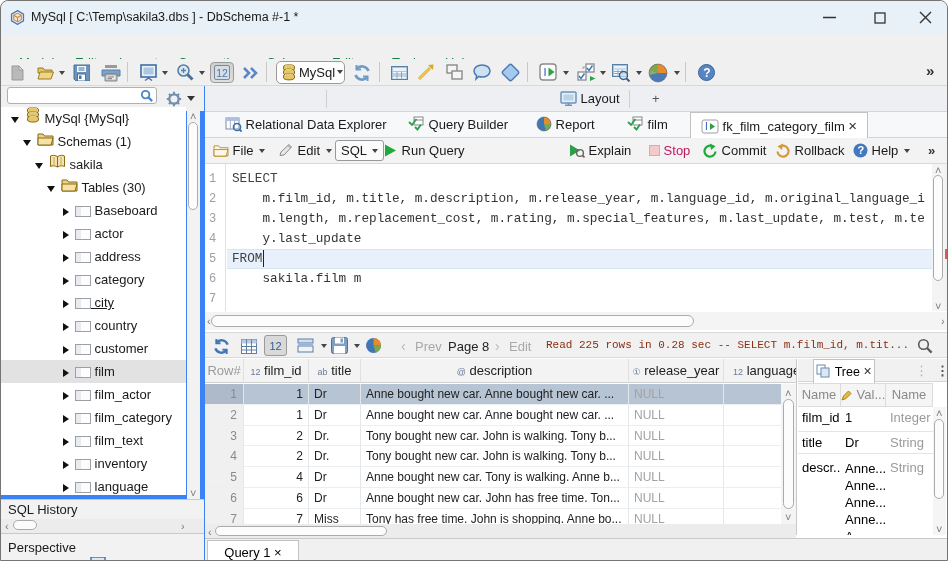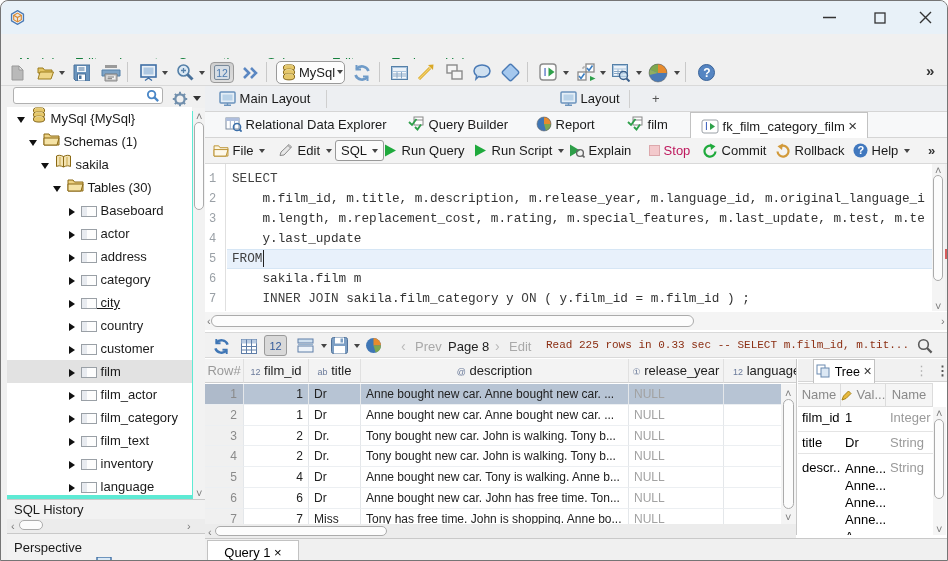--- a/index.html
+++ b/index.html
@@ -8,21 +8,21 @@
 
 #titlebar { position:absolute; left:0; top:0; width:948px; height:33px; background:#e8f1f8; border-radius:8px 8px 0 0; }
 #titletxt { position:absolute; left:30px; top:9px; font-size:12.5px; color:#1a1a1a; }
 
 #menubar { position:absolute; left:0; top:49px; width:948px; height:25px; background:#f0f0f0; font-size:13px; color:#15803d; }
 #menubar span { position:absolute; top:5px; }
 
 #toolbar { position:absolute; left:0; top:58px; width:948px; height:27px; background:#f0f0f0; border-bottom:1px solid #d9d9d9; }
 .tsep { position:absolute; top:3px; width:1px; height:20px; background:#c9c9c9; }
 
-#leftpanel { position:absolute; left:0; top:85px; width:226px; height:476px; background:#5eead4; border-right:1px solid #c5c5c5;margin-left:6px; }
+#leftpanel { position:absolute; left:0; top:85px; width:226px; height:476px; background:#3b82f6; border-right:1px solid #c5c5c5; }
 #searchrow { position:absolute; left:0; top:0; width:203px; height:25px; background:#f0f0f0; }
 #searchbox { position:absolute; left:6px; top:1px; width:150px; height:17px; background:#fff; border:1px solid #b0b0b0; border-radius:3px; }
 #tree { position:absolute; left:0; top:21px; width:185px; height:388px; background:#fff; font-size:13px; color:#1a1a1a; }
 .ti { position:absolute; height:23px; line-height:23px; white-space:nowrap; }
 .arr { display:inline-block; width:0; height:0; vertical-align:middle; margin-right:6px; }
 .arr.down { border-left:4.5px solid transparent; border-right:4.5px solid transparent; border-top:6px solid #111; }
 .arr.right { border-top:4.5px solid transparent; border-bottom:4.5px solid transparent; border-left:6px solid #111; }
 #tbls { position:absolute; left:0; top:21px; width:185px; height:388px; font-size:13px; color:#1a1a1a; }
 #treescroll { position:absolute; left:186px; top:22px; width:13px; height:391px; background:#f2f2f2; }
 #sqlhist { position:absolute; left:0; top:413px; width:203px; height:20px; background:#f2f2f2; border-top:1px solid #c9c9c9; font-size:13px; color:#1a1a1a; padding:2px 0 0 7px; }
@@ -73,20 +73,21 @@
 </style>
 </head>
 <body>
 <div id="titlebar">
   <svg width="15" height="15" style="position:absolute;left:9px;top:9px" viewBox="0 0 22 22">
     <polygon points="11,1 19.7,6 19.7,16 11,21 2.3,16 2.3,6" fill="#f2f6fa" stroke="#4a7ab5" stroke-width="2"></polygon>
     <polygon points="11,4.6 16.6,7.8 16.6,14.2 11,17.4 5.4,14.2 5.4,7.8" fill="#e7e7e5" stroke="#d9882f" stroke-width="1.6"></polygon>
     <polyline points="5.4,7.8 11,11 16.6,7.8" fill="none" stroke="#d9882f" stroke-width="1.6"></polyline>
     <line x1="11" y1="11" x2="11" y2="17.4" stroke="#d9882f" stroke-width="1.6"></line>
   </svg>
+  <div id="titletxt">MySql [ C:\Temp\sakila3.dbs ] - DbSchema #-1 *</div>
   <svg width="120" height="33" style="position:absolute;left:815px;top:0" viewBox="0 0 120 33">
     <line x1="7" y1="16.5" x2="20" y2="16.5" stroke="#333" stroke-width="1.3"></line>
     <rect x="59" y="12" width="10" height="10" fill="none" stroke="#333" stroke-width="1.3"></rect>
     <path d="M104 11 l11 11 M115 11 l-11 11" stroke="#333" stroke-width="1.4"></path>
   </svg>
 </div>
 <div id="menubar">
   <span style="left:18px">Model</span>
     <span style="left:74px">Edit</span>
     <span style="left:118px">Layout</span>
@@ -351,26 +352,20 @@
   <div class="sbarr" style="left:180px;top:2px">›</div>
 </div>
   <div id="perspective">Perspective</div>
   <svg width="18" height="5" style="position:absolute;left:88px;top:471px" viewBox="0 0 18 5">
       <rect x="2" y="0" width="14" height="5" fill="#dbe9f5" stroke="#3f6fa5" stroke-width="1.4"></rect>
     </svg>
 </div>
 
 <div id="main">
   <div id="tabrow1">
-    <div class="tab" style="left:14px"><svg class="mon" width="17" height="15" viewBox="0 0 17 15" style="vertical-align:-3px">
-          <rect x="1" y="1" width="15" height="11" rx="1" fill="#e4eef7" stroke="#6b93bd" stroke-width="1.5"></rect>
-          <rect x="3.5" y="3.5" width="10" height="6" fill="#b9d2e8"></rect>
-          <line x1="8.5" y1="12" x2="8.5" y2="14.6" stroke="#6b93bd" stroke-width="1.4"></line>
-          <line x1="5" y1="14.2" x2="12" y2="14.2" stroke="#6b93bd" stroke-width="1.4"></line>
-        </svg> Main Layout</div>
     <div class="tab" style="left:355px"><svg class="mon" width="17" height="15" viewBox="0 0 17 15" style="vertical-align:-3px">
           <rect x="1" y="1" width="15" height="11" rx="1" fill="#e4eef7" stroke="#6b93bd" stroke-width="1.5"></rect>
           <rect x="3.5" y="3.5" width="10" height="6" fill="#b9d2e8"></rect>
           <line x1="8.5" y1="12" x2="8.5" y2="14.6" stroke="#6b93bd" stroke-width="1.4"></line>
           <line x1="5" y1="14.2" x2="12" y2="14.2" stroke="#6b93bd" stroke-width="1.4"></line>
         </svg> Layout</div>
     <div class="tab" style="left:447px;color:#555">+</div>
     <div style="position:absolute;left:121px;top:4px;width:1px;height:18px;background:#cfcfcf"></div>
     <div style="position:absolute;left:424px;top:4px;width:1px;height:18px;background:#cfcfcf"></div>
   </div>
@@ -413,23 +408,20 @@
           <path d="M1 6 h15 l-2 7 H1 z" fill="#fdf8ea" stroke="#b98f2a"></path>
         </svg> File <span class="dda"></span></div>
     <div class="tbitem" style="left:73px"><svg width="16" height="14" viewBox="0 0 16 14" style="vertical-align:-2px">
           <path d="M2 12.5 l1-3.5 8-7.5 2.5 2.5 -7.5 8 z" fill="#e8e8e8" stroke="#888"></path>
           <line x1="10" y1="2.5" x2="12.5" y2="5" stroke="#888"></line>
         </svg> Edit <span class="dda"></span></div>
     <div class="tbitem" style="left:130px;border:1px solid #999;border-radius:3px;height:21px;line-height:20px;top:2px;padding:0 5px;background:#fbfbfb">SQL <span class="dda"></span></div>
     <div class="tbitem" style="left:178px"><svg class="play" width="15" height="15" viewBox="0 0 15 15" style="vertical-align:-3px">
           <path d="M2 1.5 L13 7.5 L2 13.5 Z" fill="#1faa3c"></path>
         </svg> Run Query</div>
-    <div class="tbitem" style="left:268px"><svg class="play" width="15" height="15" viewBox="0 0 15 15" style="vertical-align:-3px">
-          <path d="M2 1.5 L13 7.5 L2 13.5 Z" fill="#1faa3c"></path>
-        </svg> Run Script <span class="dda"></span></div>
     <div class="tbitem" style="left:364px"><svg width="16" height="15" viewBox="0 0 16 15" style="vertical-align:-3px">
           <path d="M1 1.5 L11 7.5 L1 13.5 Z" fill="#2d9e48"></path>
           <circle cx="11" cy="10" r="3.4" fill="none" stroke="#666" stroke-width="1.4"></circle>
           <line x1="13.4" y1="12.4" x2="15.5" y2="14.5" stroke="#666" stroke-width="1.6"></line>
         </svg> Explain</div>
     <div class="tbitem" style="left:444px;color:#be185d"><span style="display:inline-block;width:11px;height:11px;background:#f3c9cc;border:1px solid #dca8ac;vertical-align:-1px"></span> Stop</div>
     <div class="tbitem" style="left:497px"><svg width="16" height="15" viewBox="0 0 16 15" style="vertical-align:-3px">
           <path d="M13.5 8.5 A5.5 5.5 0 1 1 10 3" fill="none" stroke="#1faa3c" stroke-width="2.2"></path>
           <path d="M8 0.5 l5.5 2.8 -4.5 3.6 z" fill="#1faa3c"></path>
         </svg> Commit</div>
@@ -454,21 +446,20 @@
       <div class="ln" style="top:85px">5</div>
         <div class="ln" style="top:105px">6</div>
       <div class="ln" style="top:125px">7</div>
     </div>
     <div class="cl" style="top:5px"><span class="kw">SELECT</span></div>
     <div class="cl" style="top:25px">    m.film_id, m.title, m.description, m.release_year, m.language_id, m.original_language_i</div>
     <div class="cl" style="top:45px">    m.length, m.replacement_cost, m.rating, m.special_features, m.last_update, m.test, m.te</div>
     <div class="cl" style="top:65px">    y.last_update</div>
     <div class="cl" style="top:85px"><span class="kw">FROM</span></div>
     <div class="cl" style="top:105px">    sakila.film m</div>
-    <div class="cl" style="top:125px">    <span class="kw">INNER JOIN</span> sakila.film_category y <span class="kw">ON</span> ( y.film_id = m.film_id ) ;</div>
     <div id="edvscroll">
   <div class="sbarr" style="left:3px;top:1px">˄</div>
   <div class="sbthumb" style="left:1px;top:11px;width:10px;height:106px"></div>
   <div class="sbarr" style="left:3px;bottom:0">˅</div>
 </div>
     <div id="edhscroll">
   <div class="sbarr" style="left:2px;top:4px">‹</div>
   <div class="sbthumb" style="left:6px;top:2.5px;width:483px;height:12px"></div>
   <div class="sbarr" style="left:736px;top:4px">›</div>
 </div>
@@ -508,21 +499,21 @@
     <svg width="17" height="17" style="position:absolute;left:160px;top:4px" viewBox="0 0 16 16">
         <circle cx="8" cy="8" r="7" fill="#3f76b5"></circle>
         <path d="M8 1 A7 7 0 0 1 15 8 L8 8 Z" fill="#e78b2d"></path>
         <path d="M15 8 A7 7 0 0 1 10 14.7 L8 8 Z" fill="#7ea84e"></path>
       </svg>
     <span style="position:absolute;left:196px;top:5px;color:#b9b9b9;font-size:14px">‹</span>
     <span style="position:absolute;left:210px;top:6px;color:#a9a9a9">Prev</span>
     <span style="position:absolute;left:243px;top:6px;color:#222">Page 8</span>
     <span style="position:absolute;left:290px;top:5px;color:#b9b9b9;font-size:14px">›</span>
     <span style="position:absolute;left:304px;top:6px;color:#a9a9a9">Edit</span>
-    <span style="position:absolute;left:341px;top:6px;color:#8b2e12;font-family:'Liberation Mono',monospace;font-size:11px;white-space:nowrap">Read 225 rows in 0.33 sec -- SELECT m.film_id, m.tit...</span>
+    <span style="position:absolute;left:341px;top:6px;color:#8b2e12;font-family:'Liberation Mono',monospace;font-size:11px;white-space:nowrap">Read 225 rows in 0.28 sec -- SELECT m.film_id, m.tit...</span>
     <svg width="16" height="16" style="position:absolute;left:712px;top:5px" viewBox="0 0 16 16">
         <circle cx="6.5" cy="6.5" r="4.8" fill="none" stroke="#5a5a5a" stroke-width="1.6"></circle>
         <line x1="10" y1="10" x2="14.6" y2="14.6" stroke="#5a5a5a" stroke-width="2.2"></line>
       </svg>
   </div>
   <div id="grid">
       <div class="gh" style="left:0px;width:39px;"><span style="color:#9a9a9a">Row#</span></div>
       <div class="gh" style="left:39px;width:65px;"><span class="chico">12</span> film_id</div>
       <div class="gh" style="left:104px;width:52px;"><span class="chico">ab</span> title</div>
       <div class="gh" style="left:156px;width:268px;"><span class="chico">@</span> description</div>

